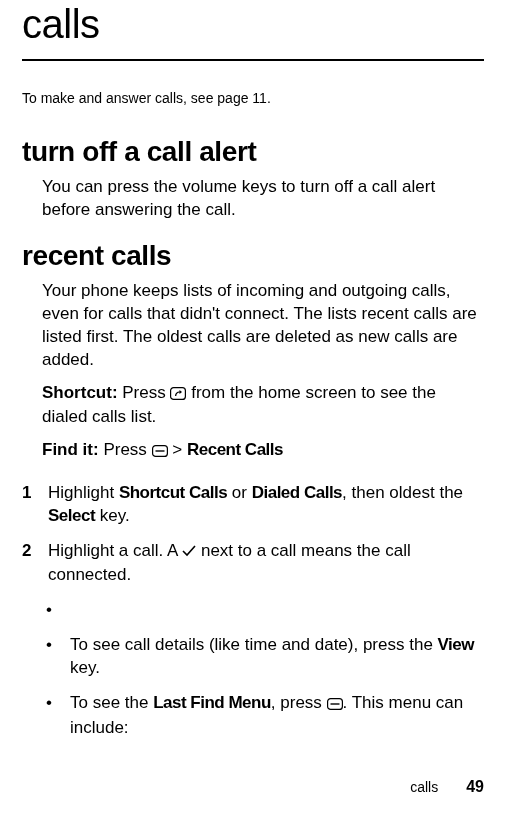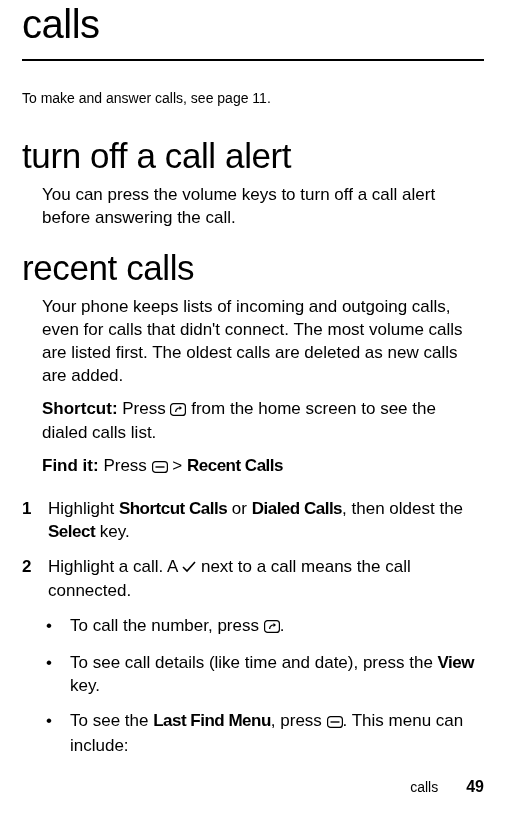--- a/index.html
+++ b/index.html
@@ -29,22 +29,22 @@
       border-top: 2px solid #000;
       margin-bottom: 28px;
     }
     .intro {
       font-size: 14px;
       font-weight: 400;
       line-height: 1.35;
       margin-bottom: 28px;
     }
     .h2 {
-      font-size: 35px;
-      font-weight: 400;
+      font-size: 28px;
+      font-weight: 700;
       margin-bottom: 8px;
       letter-spacing: -0.4px;
     }
     .para {
       font-size: 17px;
       font-weight: 400;
       line-height: 1.35;
       margin-bottom: 18px;
       margin-left: 20px;
     }
@@ -122,21 +122,21 @@
 
 <h1 class="page-title">calls</h1>
 <hr class="hr">
 
 <p class="intro">To make and answer calls, see page 11.</p>
 
 <h2 class="h2">turn off a call alert</h2>
 <p class="para">You can press the volume keys to turn off a call alert before answering the call.</p>
 
 <h2 class="h2">recent calls</h2>
-<p class="para tight">Your phone keeps lists of incoming and outgoing calls, even for calls that didn't connect. The most volume calls are listed first. The oldest calls are deleted as new calls are added.</p>
+<p class="para tight">Your phone keeps lists of incoming and outgoing calls, even for calls that didn't connect. The lists recent calls are listed first. The oldest calls are deleted as new calls are added.</p>
 
 <p class="para tight">
   <span class="bold-run">Shortcut:</span>
   <span>Press </span><span class="key-icon"><svg width="16" height="13" viewBox="0 0 16 13">
         <rect x="0.6" y="0.6" width="14.8" height="11.8" rx="3" ry="3" fill="none" stroke="#000" stroke-width="1.2"></rect>
         <path d="M5 9 C5 6, 7 4.5, 9.5 4.5 L9.5 3 L12 5 L9.5 7 L9.5 5.5 C7.8 5.5, 6.3 6.8, 6.3 9 Z" fill="#000"></path>
       </svg></span><span> from the home screen to see the dialed calls list.</span>
 </p>
 
 <p class="para">
@@ -160,26 +160,20 @@
       <span>Highlight a call. A </span><span class="check-icon"><svg width="14" height="12" viewBox="0 0 14 12">
             <path d="M1 6 L5 10 L13 1" fill="none" stroke="#000" stroke-width="1.6"></path>
           </svg></span><span> next to a call means the call connected.</span>
     </span>
   </li>
 </ol>
 
 <ul class="bullets">
   <li>
     <span class="dot">•</span>
-    <span>
-      <span>To call the number, press </span><span class="key-icon"><svg width="16" height="13" viewBox="0 0 16 13">
-            <rect x="0.6" y="0.6" width="14.8" height="11.8" rx="3" ry="3" fill="none" stroke="#000" stroke-width="1.2"></rect>
-            <path d="M5 9 C5 6, 7 4.5, 9.5 4.5 L9.5 3 L12 5 L9.5 7 L9.5 5.5 C7.8 5.5, 6.3 6.8, 6.3 9 Z" fill="#000"></path>
-          </svg></span><span>.</span>
-    </span>
   </li>
   <li>
     <span class="dot">•</span>
     <span>
       <span>To see call details (like time and date), press the </span><span class="cond">View</span><span> key.</span>
     </span>
   </li>
   <li>
     <span class="dot">•</span>
     <span>

